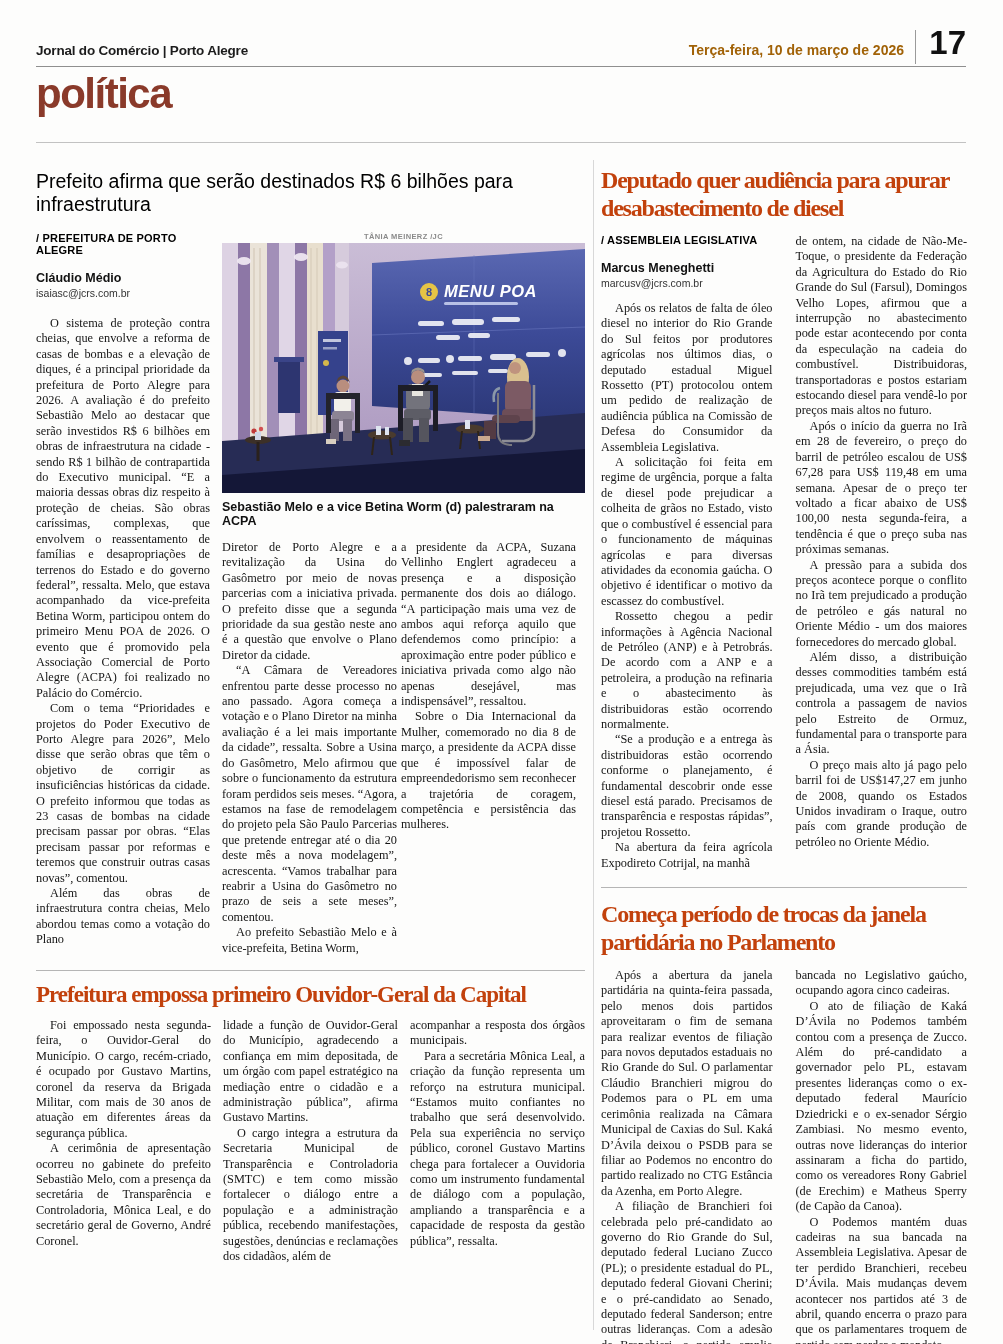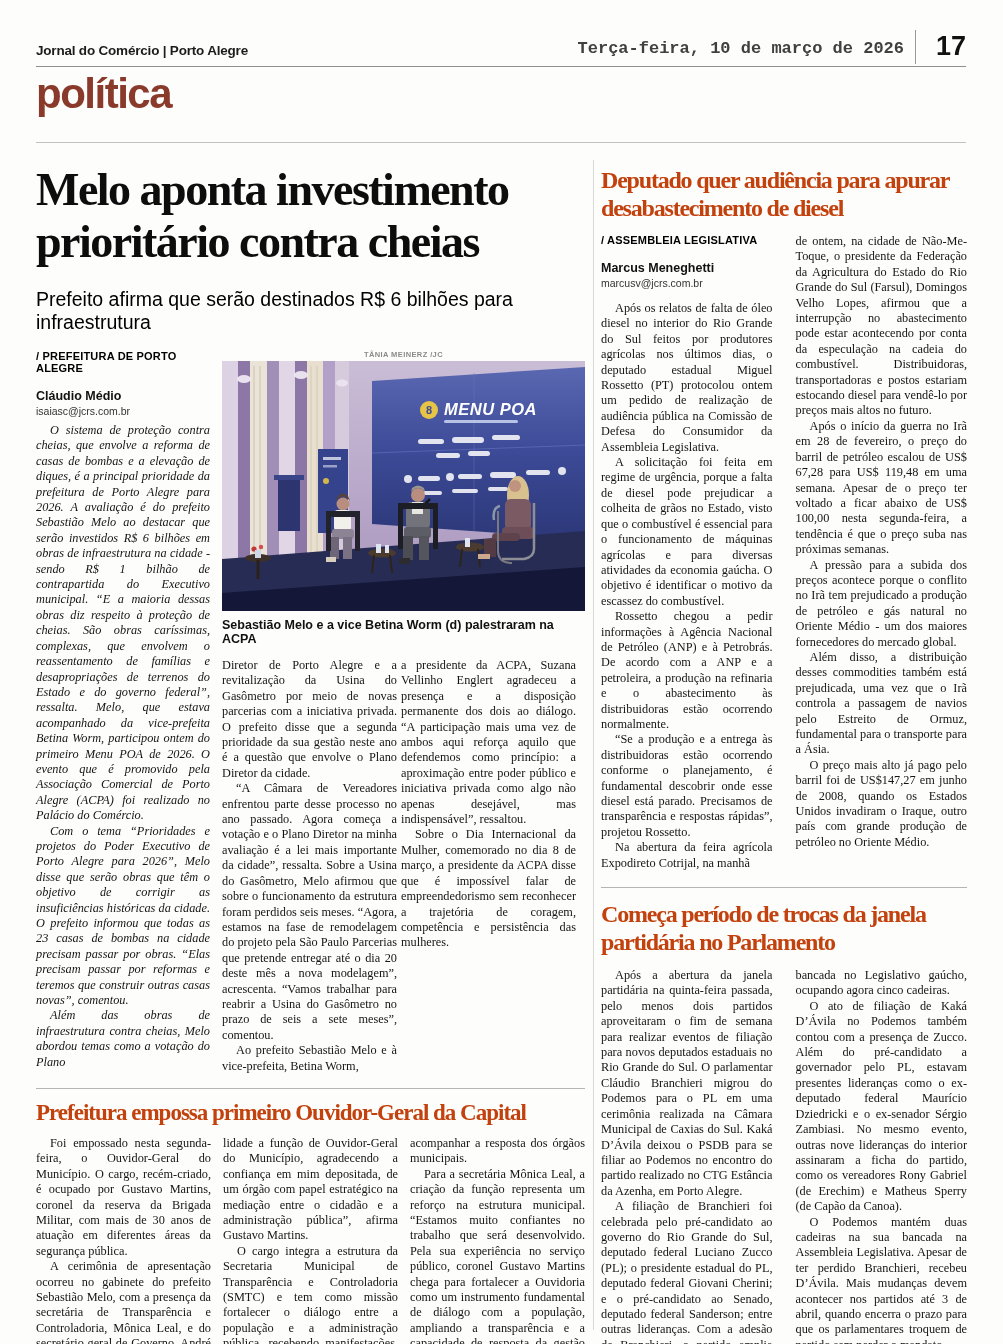--- a/index.html
+++ b/index.html
@@ -4,25 +4,25 @@
 <style>
   html,body{margin:0;padding:0;}
   body{width:1003px;height:1344px;background:#fdfdfc;overflow:hidden;
        font-family:"Liberation Serif",serif;color:#141414;}
   .page{position:relative;width:1003px;height:1344px;}
 
   
   .masthead{position:absolute;top:32px;left:36px;right:37px;height:32px;}
   .masthead-left{position:absolute;left:0;bottom:6px;font-family:"Liberation Sans",sans-serif;
        font-size:13.5px;font-weight:700;color:#1c1c1c;letter-spacing:-0.2px;}
-  .masthead-date{position:absolute;right:62px;bottom:6px;font-family:Liberation Mono, monospace;
-       font-size:17px;font-weight:700;color:#404040;}
+  .masthead-date{position:absolute;right:62px;bottom:6px;font-family:Liberation Sans, sans-serif;
+       font-size:14px;font-weight:700;color:#a16207;}
   .pageno-divider{position:absolute;right:50px;bottom:0;width:1px;height:34px;background:#9a9a9a;}
   .masthead-pageno{position:absolute;right:0;bottom:2px;font-family:"Liberation Sans",sans-serif;
-       font-size:27px;font-weight:700;color:#111;}
+       font-size:33px;font-weight:700;color:#111;}
   .rule-header{position:absolute;top:66px;left:36px;right:37px;height:1px;background:#8f8f8f;}
   .section-title{position:absolute;top:70px;left:36px;font-family:"Liberation Sans",sans-serif;
        font-size:42px;font-weight:700;letter-spacing:-1.5px;color:#8a3a2a;}
   .rule-section{position:absolute;top:142px;left:36px;right:37px;height:1px;background:#c2c2c2;}
 
   
   .content{position:absolute;top:150px;left:36px;width:931px;display:flex;gap:16px;}
   .left-zone{width:549px;}
   .right-zone{width:366px;}
   .zone-divider{position:absolute;top:160px;left:593px;width:1px;height:1170px;background:#d8d8d8;}
@@ -45,21 +45,21 @@
      text-indent:14px;}
   .body p.flush{text-indent:0;}
   .photo-credit{font-family:"Liberation Sans",sans-serif;font-size:7.5px;font-weight:700;
      letter-spacing:0.4px;color:#8a8a8a;text-align:center;margin-bottom:2px;}
   .caption{font-family:"Liberation Sans",sans-serif;font-size:12.5px;font-weight:700;
      color:#111;margin-top:7px;}
 
   
   .main-row{display:flex;gap:12px;margin-top:16px;}
   .colA{width:174px;}
-  .colA .body{margin-top:6px;font-style:italic;}
+  .colA .body{margin-top:17px;}
   .photo-zone{width:363px;}
   .photo-svg{display:block;width:363px;height:250px;background:#b9a6c4;}
   .under-photo{display:flex;gap:4px;margin-top:12px;}
   .under-photo .ucol{width:175px;}
   .rule-left{height:1px;background:#b5b5b5;margin:14px 0 10px 0;}
   .bottom-cols{display:flex;gap:12px;margin-top:10px;}
   .bottom-cols .bcol{width:175px;}
 
   .right-head{margin-top:16px;}
   .right-row{display:flex;gap:23px;margin-top:12px;}
@@ -79,21 +79,20 @@
     <div class="masthead-pageno">17</div>
   </div>
   <div class="rule-header"></div>
   <div class="section-title">política</div>
   <div class="rule-section"></div>
   <div class="zone-divider"></div>
 
   <div class="content">
 
     <div class="left-zone">
-      <h1>Melo aponta investimento prioritário contra cheias</h1>
       <div class="deck">Prefeito afirma que serão destinados R$ 6 bilhões para infraestrutura</div>
 
       <div class="main-row">
         <div class="colA">
           <div class="kicker">/ PREFEITURA DE PORTO ALEGRE</div>
           <div class="byline-name">Cláudio Médio</div>
           <div class="byline-email">isaiasc@jcrs.com.br</div>
           <div class="body">
               <p>O sistema de proteção contra cheias, que envolve a reforma de casas de bombas e a elevação de diques, é a principal prioridade da prefeitura de Porto Alegre para 2026. A avaliação é do prefeito Sebastião Melo ao destacar que serão investidos R$ 6 bilhões em obras de infraestrutura na cidade - sendo R$ 1 bilhão de contrapartida do Executivo municipal. “E a maioria dessas obras diz respeito à proteção de cheias. São obras caríssimas, complexas, que envolvem o reassentamento de famílias e desapropriações de terrenos do Estado e do governo federal”, ressalta. Melo, que estava acompanhado da vice-prefeita Betina Worm, participou ontem do primeiro Menu POA de 2026. O evento que é promovido pela Associação Comercial de Porto Alegre (ACPA) foi realizado no Palácio do Comércio.</p>
               <p>Com o tema “Prioridades e projetos do Poder Executivo de Porto Alegre para 2026”, Melo disse que serão obras que têm o objetivo de corrigir as insuficiências históricas da cidade. O prefeito informou que todas as 23 casas de bombas na cidade precisam passar por obras. “Elas precisam passar por reformas e teremos que construir outras casas novas”, comentou.</p>

